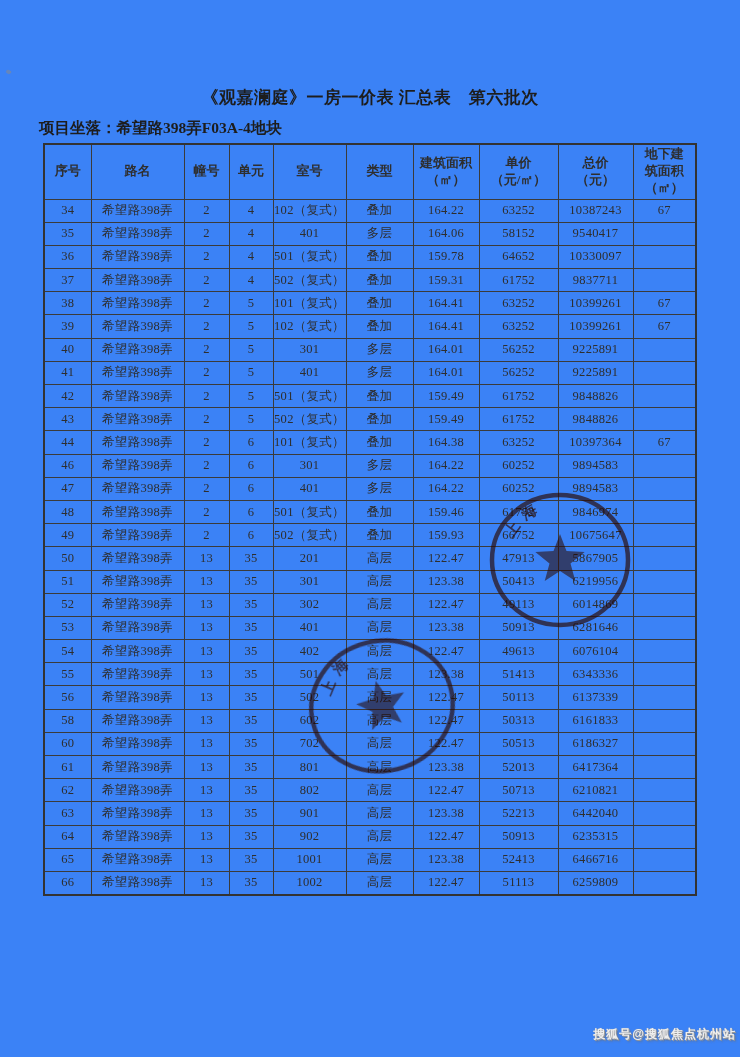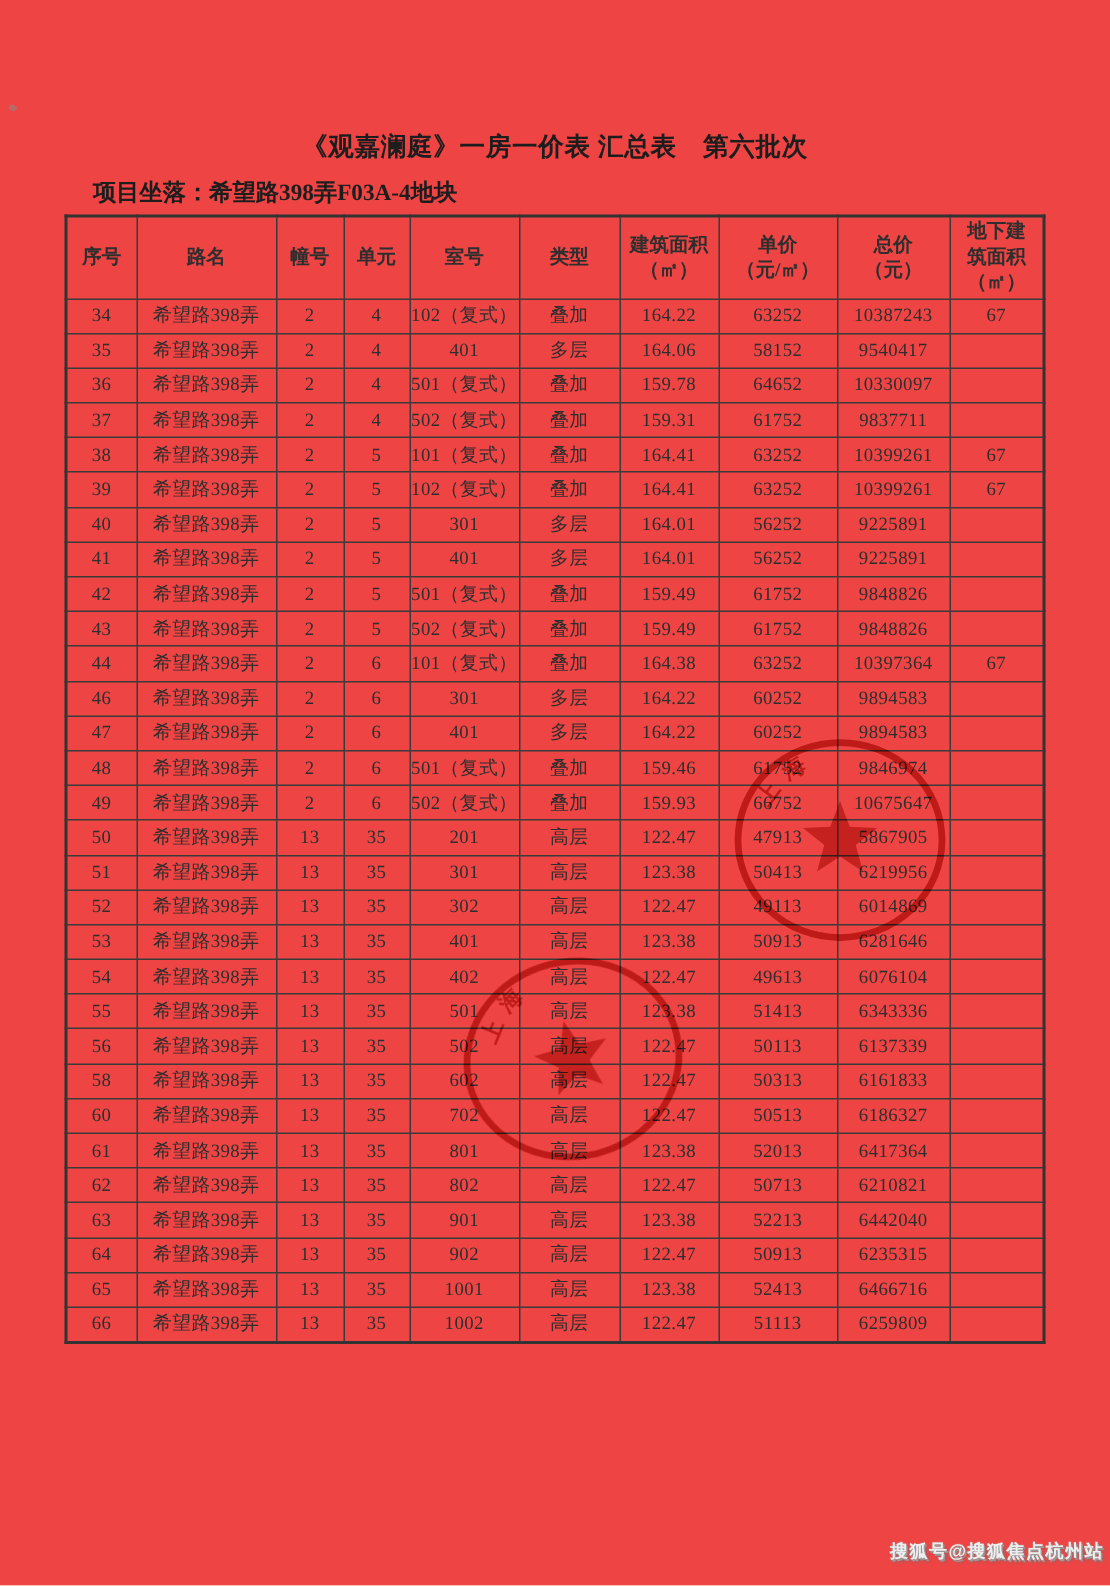--- a/index.html
+++ b/index.html
@@ -1,30 +1,30 @@
 <!DOCTYPE html>
 <html><head>
 <meta charset="utf-8">
 <style>
   * { margin:0; padding:0; box-sizing:border-box; }
   html,body { background:#ffffff; }
   .page {
     position:relative; width:740px; height:1057px; overflow:hidden;
-    background:#ef4444;
+    background:#3b82f6;
     font-family:"Liberation Serif","DejaVu Serif",serif;
     color:#2e2e2e;
   }
   .speck { position:absolute; left:6px; top:70px; width:5px; height:4px;
     background:#8a8a8a; border-radius:50% 20% 60% 40%; transform:rotate(35deg); opacity:.55; }
   .title {
     position:absolute; top:86px; left:0; right:0; text-align:center;
     font-size:17px; font-weight:bold; letter-spacing:.5px; color:#1d1d1d;
   }
   .subtitle {
-    position:absolute; top:118px; left:62px;
+    position:absolute; top:118px; left:39px;
     font-size:15.5px; font-weight:bold; color:#1d1d1d;
   }
   table.price-table {
     position:absolute; left:43px; top:143px; width:652px;
     border-collapse:collapse; table-layout:fixed;
     border:2px solid #333333;
   }
   .price-table th, .price-table td {
     border:1px solid #3b3b3b; text-align:center; vertical-align:middle;
     overflow:hidden; color:#2e2e2e;

